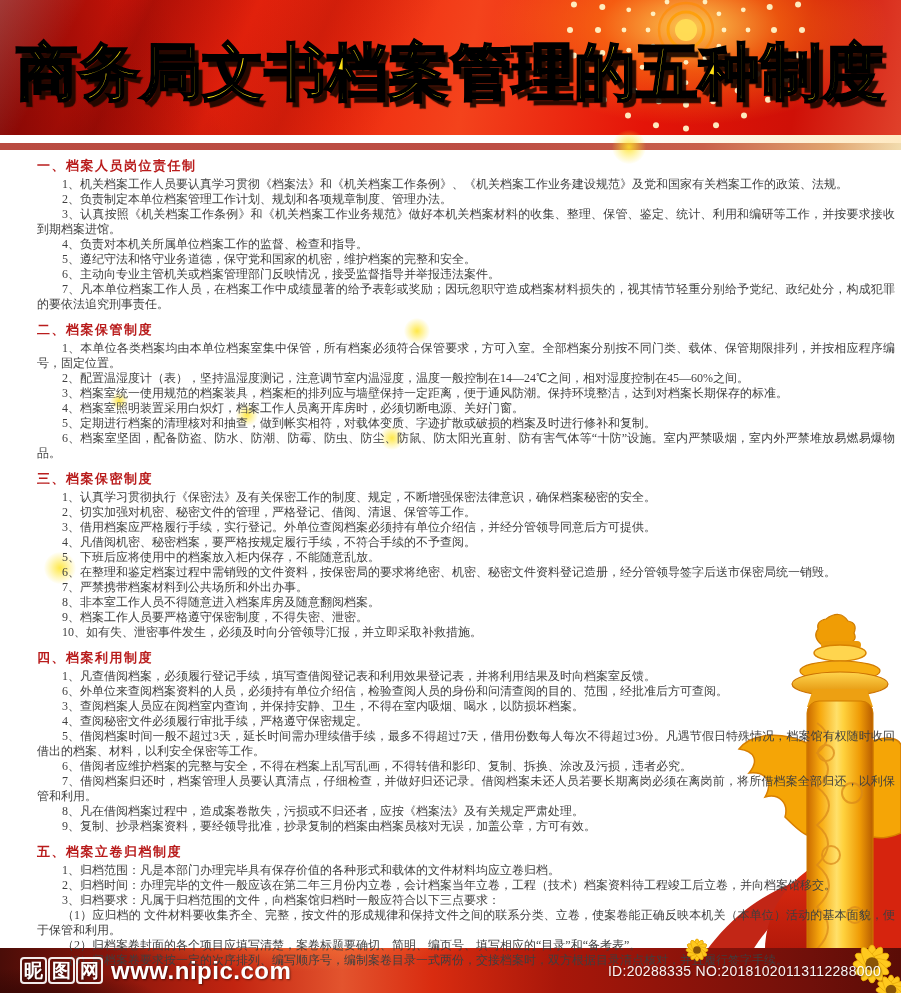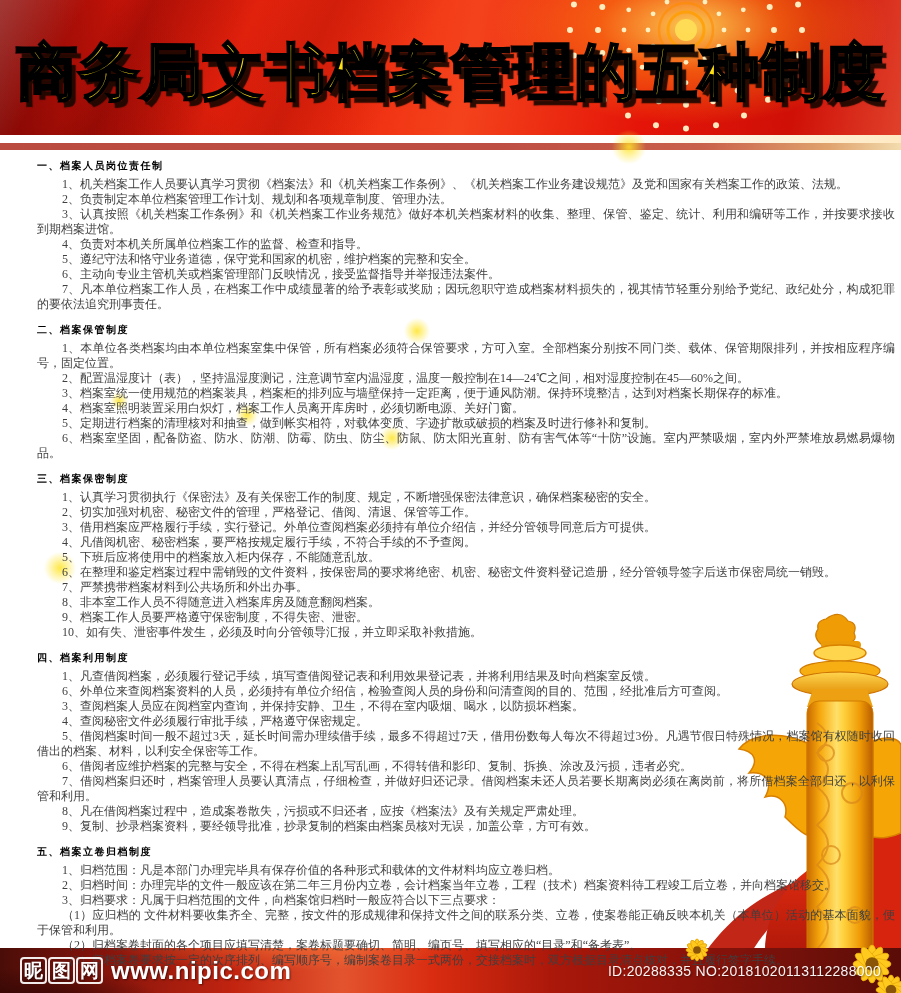--- a/index.html
+++ b/index.html
@@ -32,21 +32,21 @@
     background:linear-gradient(90deg,#ffffff 0%,#ffffff 68%,#fdf3dd 86%,#ffe9c2 100%);}
   .header-bar{position:absolute;top:143px;left:0;width:901px;height:7px;z-index:2;
     background:linear-gradient(90deg,#b94b41 0%,#bd4e44 55%,#c9604a 78%,#e0a36e 92%,#f2dcae 100%);}
 
   
   .doc{
     position:absolute;top:158px;left:37px;width:858px;z-index:2;
     font-size:12px;line-height:15px;color:#3f3f3f;text-align:justify;
   }
   .sec-heading{
-    color:#000000;font-weight:bold;font-size:10px;line-height:15px;
+    color:#b91c1c;font-weight:bold;font-size:13px;line-height:15px;
     letter-spacing:1.5px;margin:10px 0 4px 0;
   }
   .sec-heading:first-child{margin-top:0;}
   .sec-item{margin:0;text-indent:25px;font-family:Liberation Serif, serif;}
 
   
   .blob{position:absolute;border-radius:50%;z-index:1;
     background:radial-gradient(circle, rgba(255,228,40,0.85) 0%, rgba(255,228,40,0.30) 45%, rgba(255,228,40,0) 72%);}
   .blob.b1{left:612px;top:130px;width:34px;height:34px;z-index:3;}
   .blob.b2{left:404px;top:318px;width:26px;height:26px;}

